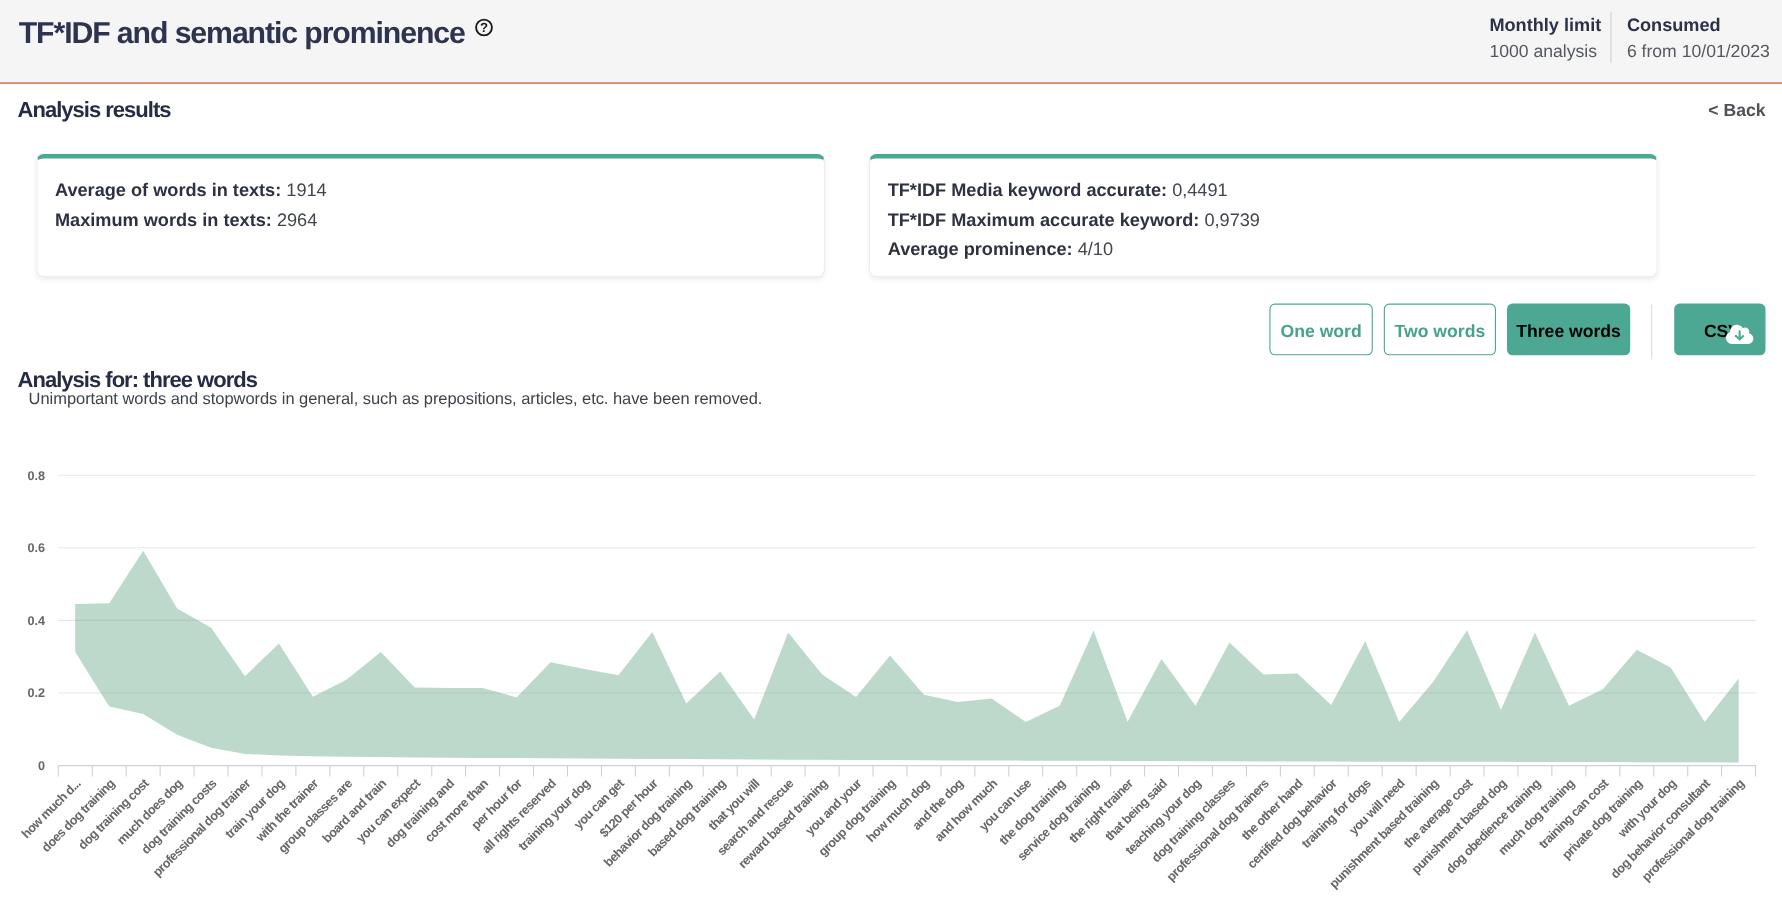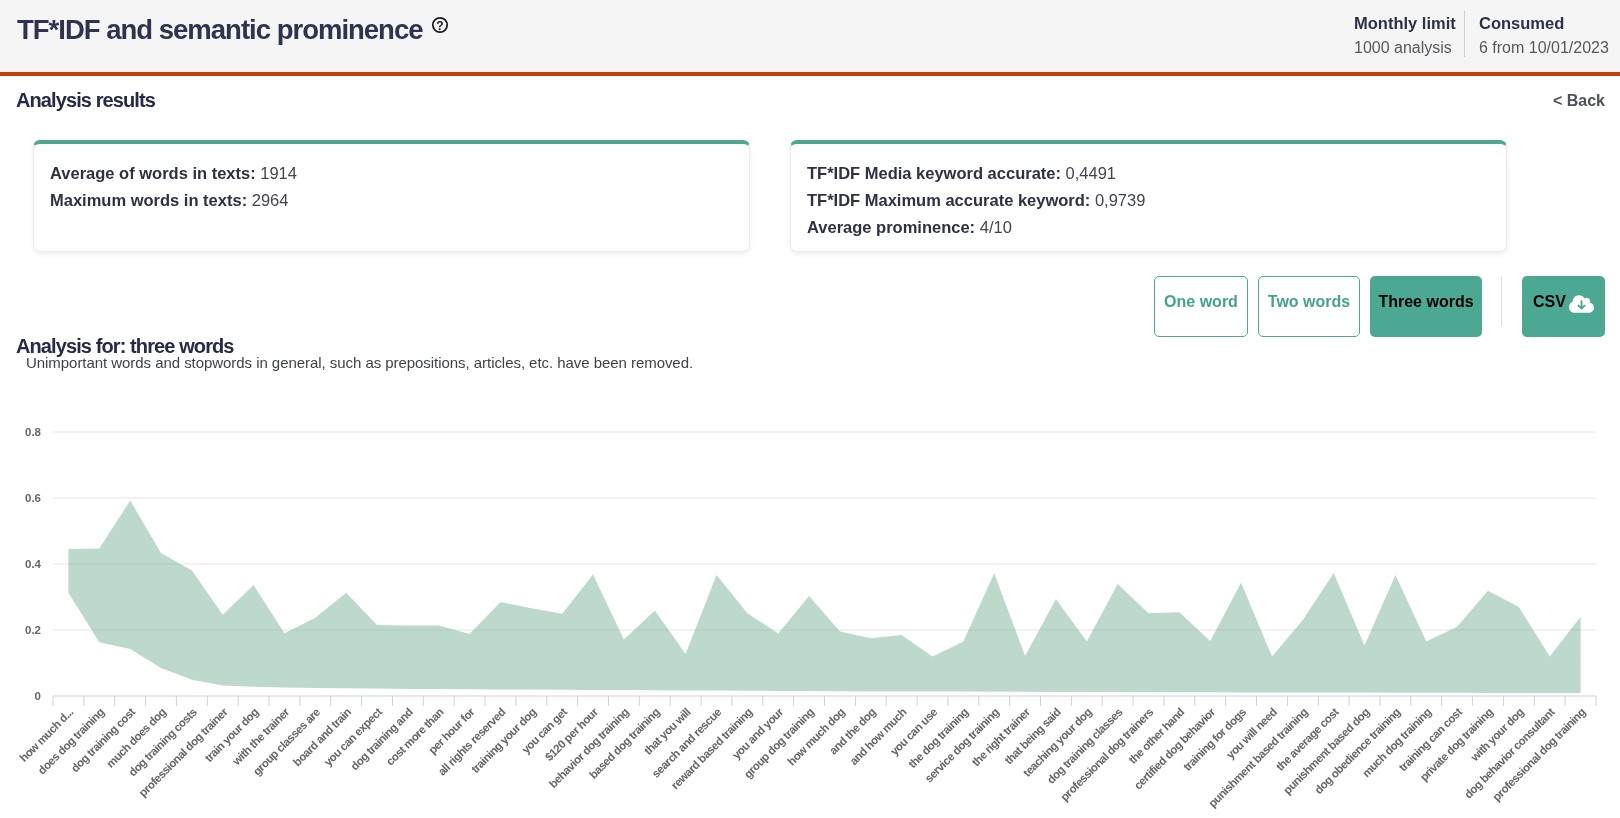--- a/index.html
+++ b/index.html
@@ -1,33 +1,33 @@
 <!DOCTYPE html>
 <html lang="en"><head>
 <meta charset="utf-8">
 <title>TF*IDF and semantic prominence</title>
 <style>
 * { margin:0; padding:0; box-sizing:border-box; }
 html,body { width:1620px; height:818px; }
 body { font-family:"Liberation Sans",sans-serif; background:#fff; position:relative; overflow:hidden; }
 .abs { position:absolute; }
-.header { position:absolute; left:0; top:0; width:1620px; height:76px; background:#f5f5f6; border-bottom:4px solid #c2410c; }
+.header { position:absolute; left:0; top:0; width:1620px; height:76px; background:#f5f5f6; border-bottom:1px solid #c2410c; }
 .title { position:absolute; left:17px; top:14px; font-size:27.5px; font-weight:bold; color:#2e3350; letter-spacing:-1px; }
 .qicon { position:absolute; left:431px; top:16px; }
 .hstat { position:absolute; top:13px; font-size:16.5px; white-space:nowrap; line-height:20px; }
 .hstat .l1 { font-weight:bold; color:#2c3148; margin-bottom:5px; }
 .hstat .l2 { color:#55595f; font-size:16px; }
 .hdiv { position:absolute; left:1464px; top:11px; width:1px; height:46px; background:#cfcfd2; }
 .h2 { position:absolute; font-size:20px; font-weight:bold; color:#262b45; letter-spacing:-0.9px; }
 .back { position:absolute; top:92px; right:15px; font-size:16px; font-weight:bold; color:#4e5256; }
 .card { position:absolute; top:140px; width:717px; height:112px; background:#fff; border:1px solid #ececec;
         border-top:4px solid #4da893; border-radius:7px; box-shadow:0 2px 5px rgba(0,0,0,0.07);
         padding:16px 0 0 16px; font-size:16.5px; color:#41454f; line-height:27px; }
 .card b { color:#2d3142; }
-.btn { position:absolute; top:276px; height:61px; border:1px solid #4da893; border-radius:5px;
+.btn { position:absolute; top:276px; height:47px; border:1px solid #4da893; border-radius:5px;
        background:#fff; color:#44a38a; font-weight:bold; font-size:16px; text-align:center; line-height:49px; }
 .btn.fill { background:#4da893; color:#000000; border:none; line-height:51px; }
 .note { position:absolute; left:26px; top:354px; font-size:15px; color:#3e434a; letter-spacing:-0.05px; }
 .ylab { font:bold 11.5px "Liberation Sans",sans-serif; fill:#666; }
 .xlab { font:bold 11.5px "Liberation Sans",sans-serif; fill:#666; letter-spacing:-0.5px; }
 </style>
 </head>
 <body>
 <div class="header">
   <div class="title">TF*IDF and semantic prominence</div>
@@ -58,21 +58,21 @@
   <div><b>TF*IDF Maximum accurate keyword:</b> 0,9739</div>
   <div><b>Average prominence:</b> 4/10</div>
 </div>
 
 <div class="h2" style="left:16px;top:295px;margin-top:40px;">Analysis for: three words</div>
 
 <div class="btn" style="left:1154px;width:94px;">One word</div>
 <div class="btn" style="left:1258px;width:102px;">Two words</div>
 <div class="btn fill" style="left:1370px;width:112px;">Three words</div>
 <div class="abs" style="left:1501px;top:277px;width:1px;height:49px;background:#ddd;"></div>
-<div class="btn fill" style="left:1522px;width:83px;text-align:left;padding-left:11px;">CSV
+<div class="btn fill" style="left:1522px;width:83px;text-align:left;padding-left:27px;">CSV
   <svg width="27" height="20" viewBox="0 0 640 512" style="position:absolute;left:46px;top:18px;">
     <path fill="#fff" d="M144 480C64.5 480 0 415.5 0 336c0-62.8 40.2-116.2 96.2-135.9c-.1-2.7-.2-5.4-.2-8.1c0-88.4 71.6-160 160-160c59.3 0 111 32.2 138.7 80.2C409.9 102 428.3 96 448 96c53 0 96 43 96 96c0 12.2-2.3 23.8-6.4 34.6C596 238.4 640 290.1 640 352c0 70.7-57.3 128-128 128H144zm79-167l80 80c9.4 9.4 24.6 9.4 33.9 0l80-80c9.4-9.4 9.4-24.6 0-33.9s-24.6-9.4-33.9 0l-39 39V184c0-13.3-10.7-24-24-24s-24 10.7-24 24V318.1l-39-39c-9.4-9.4-24.6-9.4-33.9 0s-9.4 24.6 0 33.9z"></path>
   </svg>
 </div>
 
 <div class="note">Unimportant words and stopwords in general, such as prepositions, articles, etc. have been removed.</div>
 
 <svg style="position:absolute;left:0;top:366px" width="1620" height="452" viewBox="0 366 1620 452">
 <line x1="53.0" y1="630.0" x2="1596.0" y2="630.0" stroke="#e6e6e6" stroke-width="1"></line>
 <line x1="53.0" y1="564.0" x2="1596.0" y2="564.0" stroke="#e6e6e6" stroke-width="1"></line>

